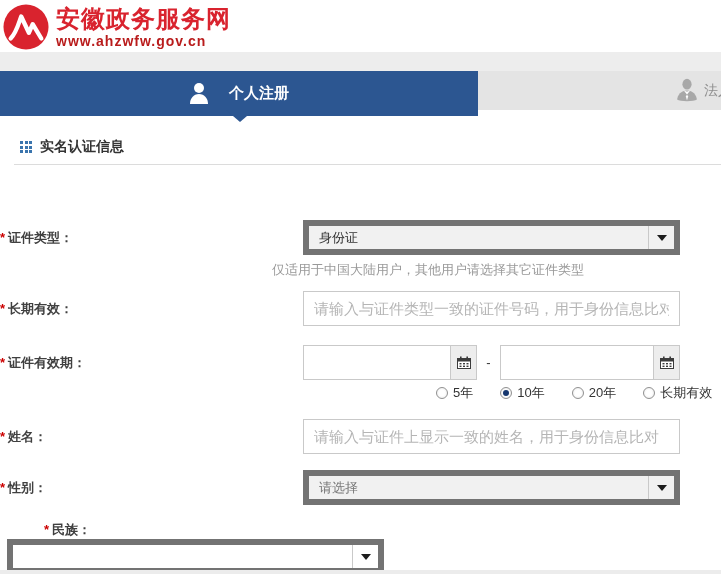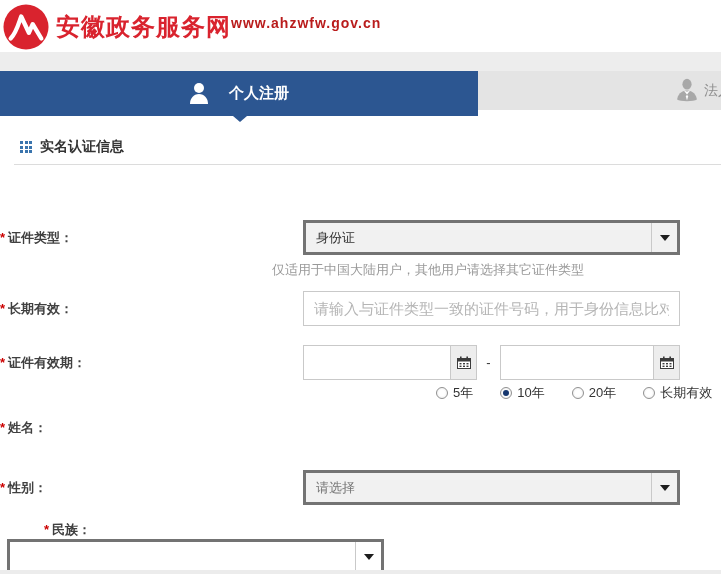--- a/index.html
+++ b/index.html
@@ -1,21 +1,21 @@
 <!DOCTYPE html>
 <html><head>
 <meta charset="utf-8">
 <style>
   html,body{margin:0;padding:0;background:#fff;}
   .page{position:relative;width:721px;height:574px;background:#fff;overflow:hidden;
         font-family:"Liberation Sans",sans-serif;}
 
   
   .logo{position:absolute;left:3px;top:4px;display:flex;align-items:center;gap:7px;}
-  .logo-text{display:flex;flex-direction:row;}
+  .logo-text{display:flex;flex-direction:column;}
   .site-name{font-size:24px;font-weight:bold;color:#d9232e;letter-spacing:1px;line-height:26px;}
   .site-url{font-size:14px;font-weight:bold;color:#b91c1c;letter-spacing:1px;margin-top:1px;}
   .gray-band{position:absolute;top:52px;left:0;width:100%;height:19px;background:#ededed;}
 
   
   .tabbar{position:absolute;top:71px;left:0;width:100%;height:39px;}
   .tab-personal{position:absolute;left:0;top:0;width:478px;height:45px;background:#2c5691;
       display:flex;align-items:center;justify-content:center;gap:20px;color:#fff;
       font-size:15px;font-weight:bold;cursor:pointer;}
   .tab-corporate{position:absolute;left:478px;top:0;width:243px;height:39px;background:#e4e4e4;
@@ -33,21 +33,21 @@
   .grid-icon i{background:#3a74ad;}
   .section-title{font-size:14px;font-weight:bold;color:#333;margin:0;}
   .rule{position:absolute;left:14px;right:0;top:164px;border-top:1px solid #dcdcdc;height:0;}
 
   
   .form-row{position:absolute;left:0;display:flex;align-items:center;}
   .form-label{width:296px;text-align:left;font-size:13px;font-weight:bold;color:#404040;flex:none;}
   .req{color:#cc0000;margin-right:3px;}
   .control{margin-left:7px;}
 
-  .select-box{width:377px;height:35px;box-sizing:border-box;border:3px solid #737373;
+  .select-box{width:377px;height:35px;box-sizing:border-box;border:6px solid #737373;
       background:#f1f1f1;display:flex;}
   .select-box.white{background:#fff;}
   .select-value{flex:1;display:flex;align-items:center;padding-left:10px;font-size:13px;color:#333;}
   .select-value.muted{color:#757575;}
   .select-btn{width:25px;flex:none;border-left:1px solid #c9c9c9;display:flex;
       align-items:center;justify-content:center;cursor:pointer;}
   .caret{width:0;height:0;border-left:5px solid transparent;border-right:5px solid transparent;
       border-top:6px solid #1d1d1d;}
 
   .text-input{width:377px;height:35px;box-sizing:border-box;border:1px solid #c9c9c9;
@@ -212,20 +212,21 @@
     <label class="radio-item">
       <span class="radio"></span>
       <span>长期有效</span>
     </label>
   </div>
 
   <div class="form-row" style="top:419px;">
     <div class="form-label">
       <span class="req">*</span><span>姓名：</span>
     </div>
+    <input class="control text-input" type="text" placeholder="请输入与证件上显示一致的姓名，用于身份信息比对" style="">
   </div>
 
   <div class="form-row" style="top:470px;">
     <div class="form-label">
       <span class="req">*</span><span>性别：</span>
     </div>
     <div class="control select-box">
       <div class="select-value muted">请选择</div>
       <div class="select-btn">
         <span class="caret"></span>

